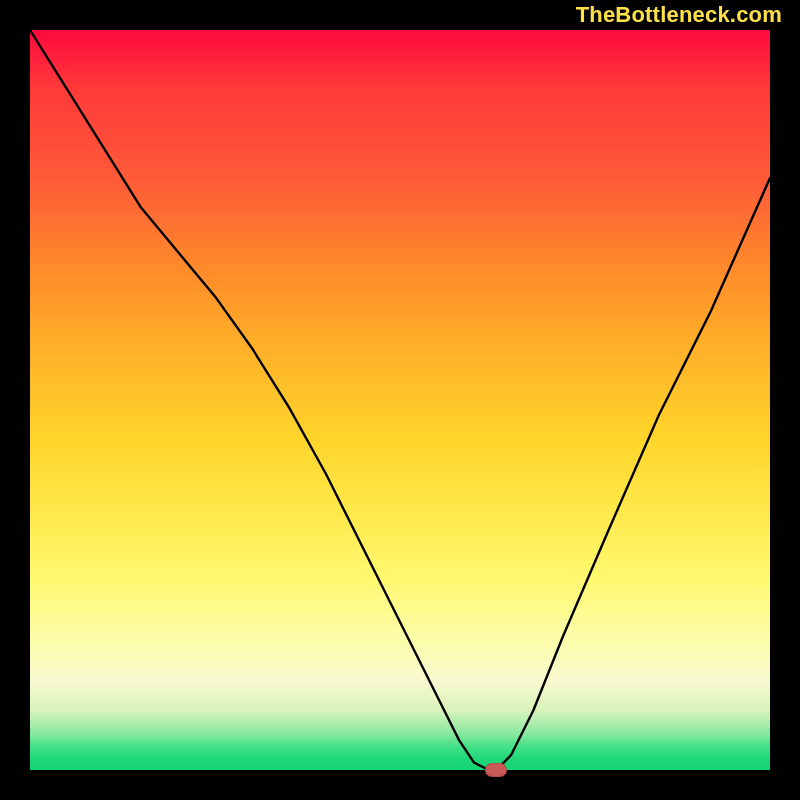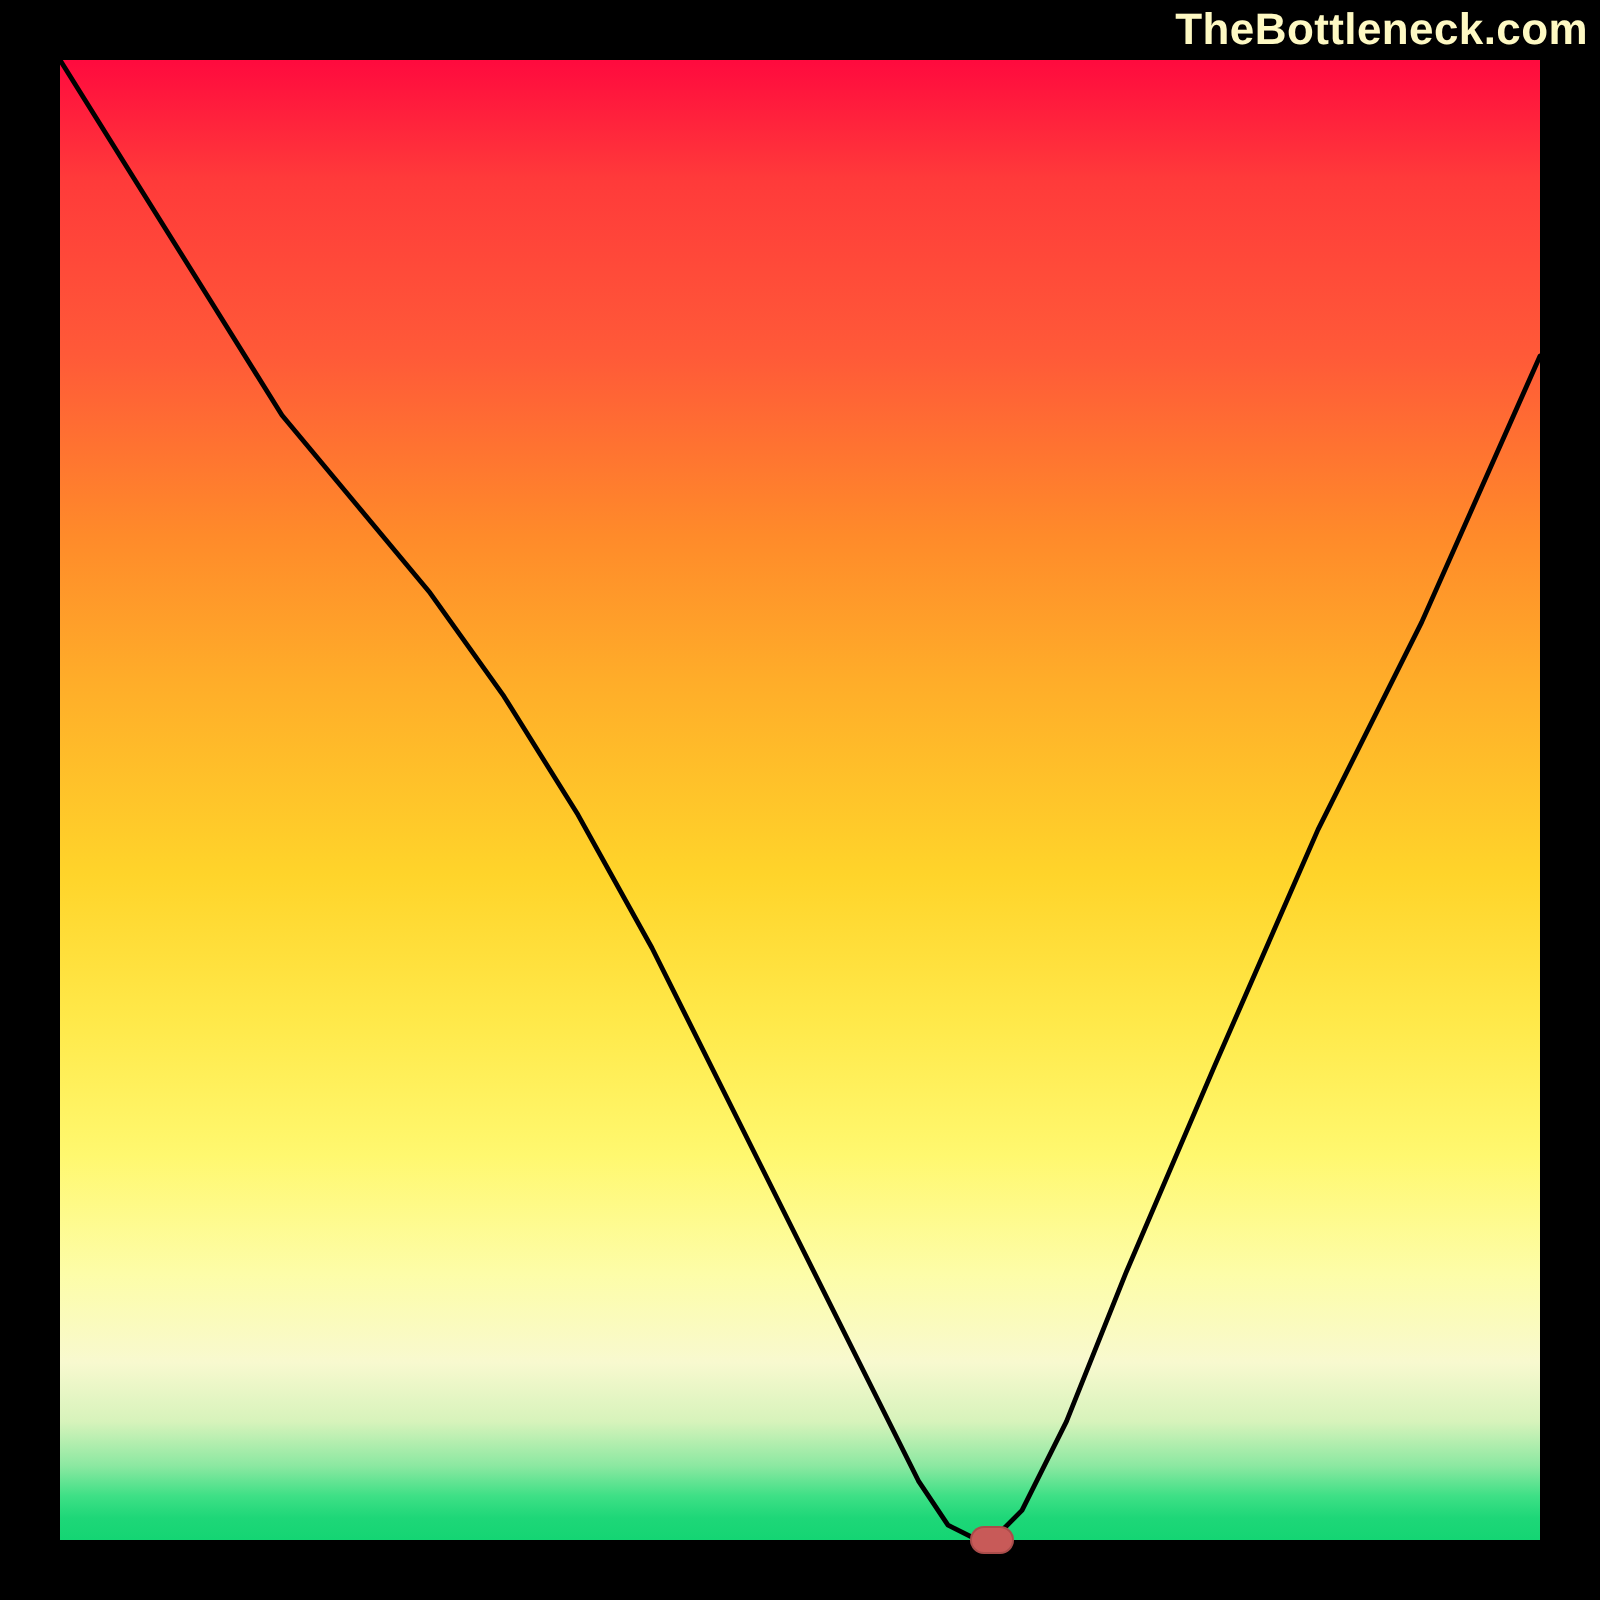--- a/index.html
+++ b/index.html
@@ -13,22 +13,22 @@
   }
   .outer {
     position: relative;
     width: 800px;
     height: 800px;
     background: #000;
   }
   .watermark {
     position: absolute;
     top: 2px;
-    right: 6px;
-    color: #fef9c3;
+    right: 18px;
+    color: #fde047;
     font-size: 22px;
     font-weight: 600;
     letter-spacing: 0.2px;
     z-index: 10;
     user-select: none;
   }
   .plot-frame {
     position: absolute;
     left: 30px;
     top: 30px;

